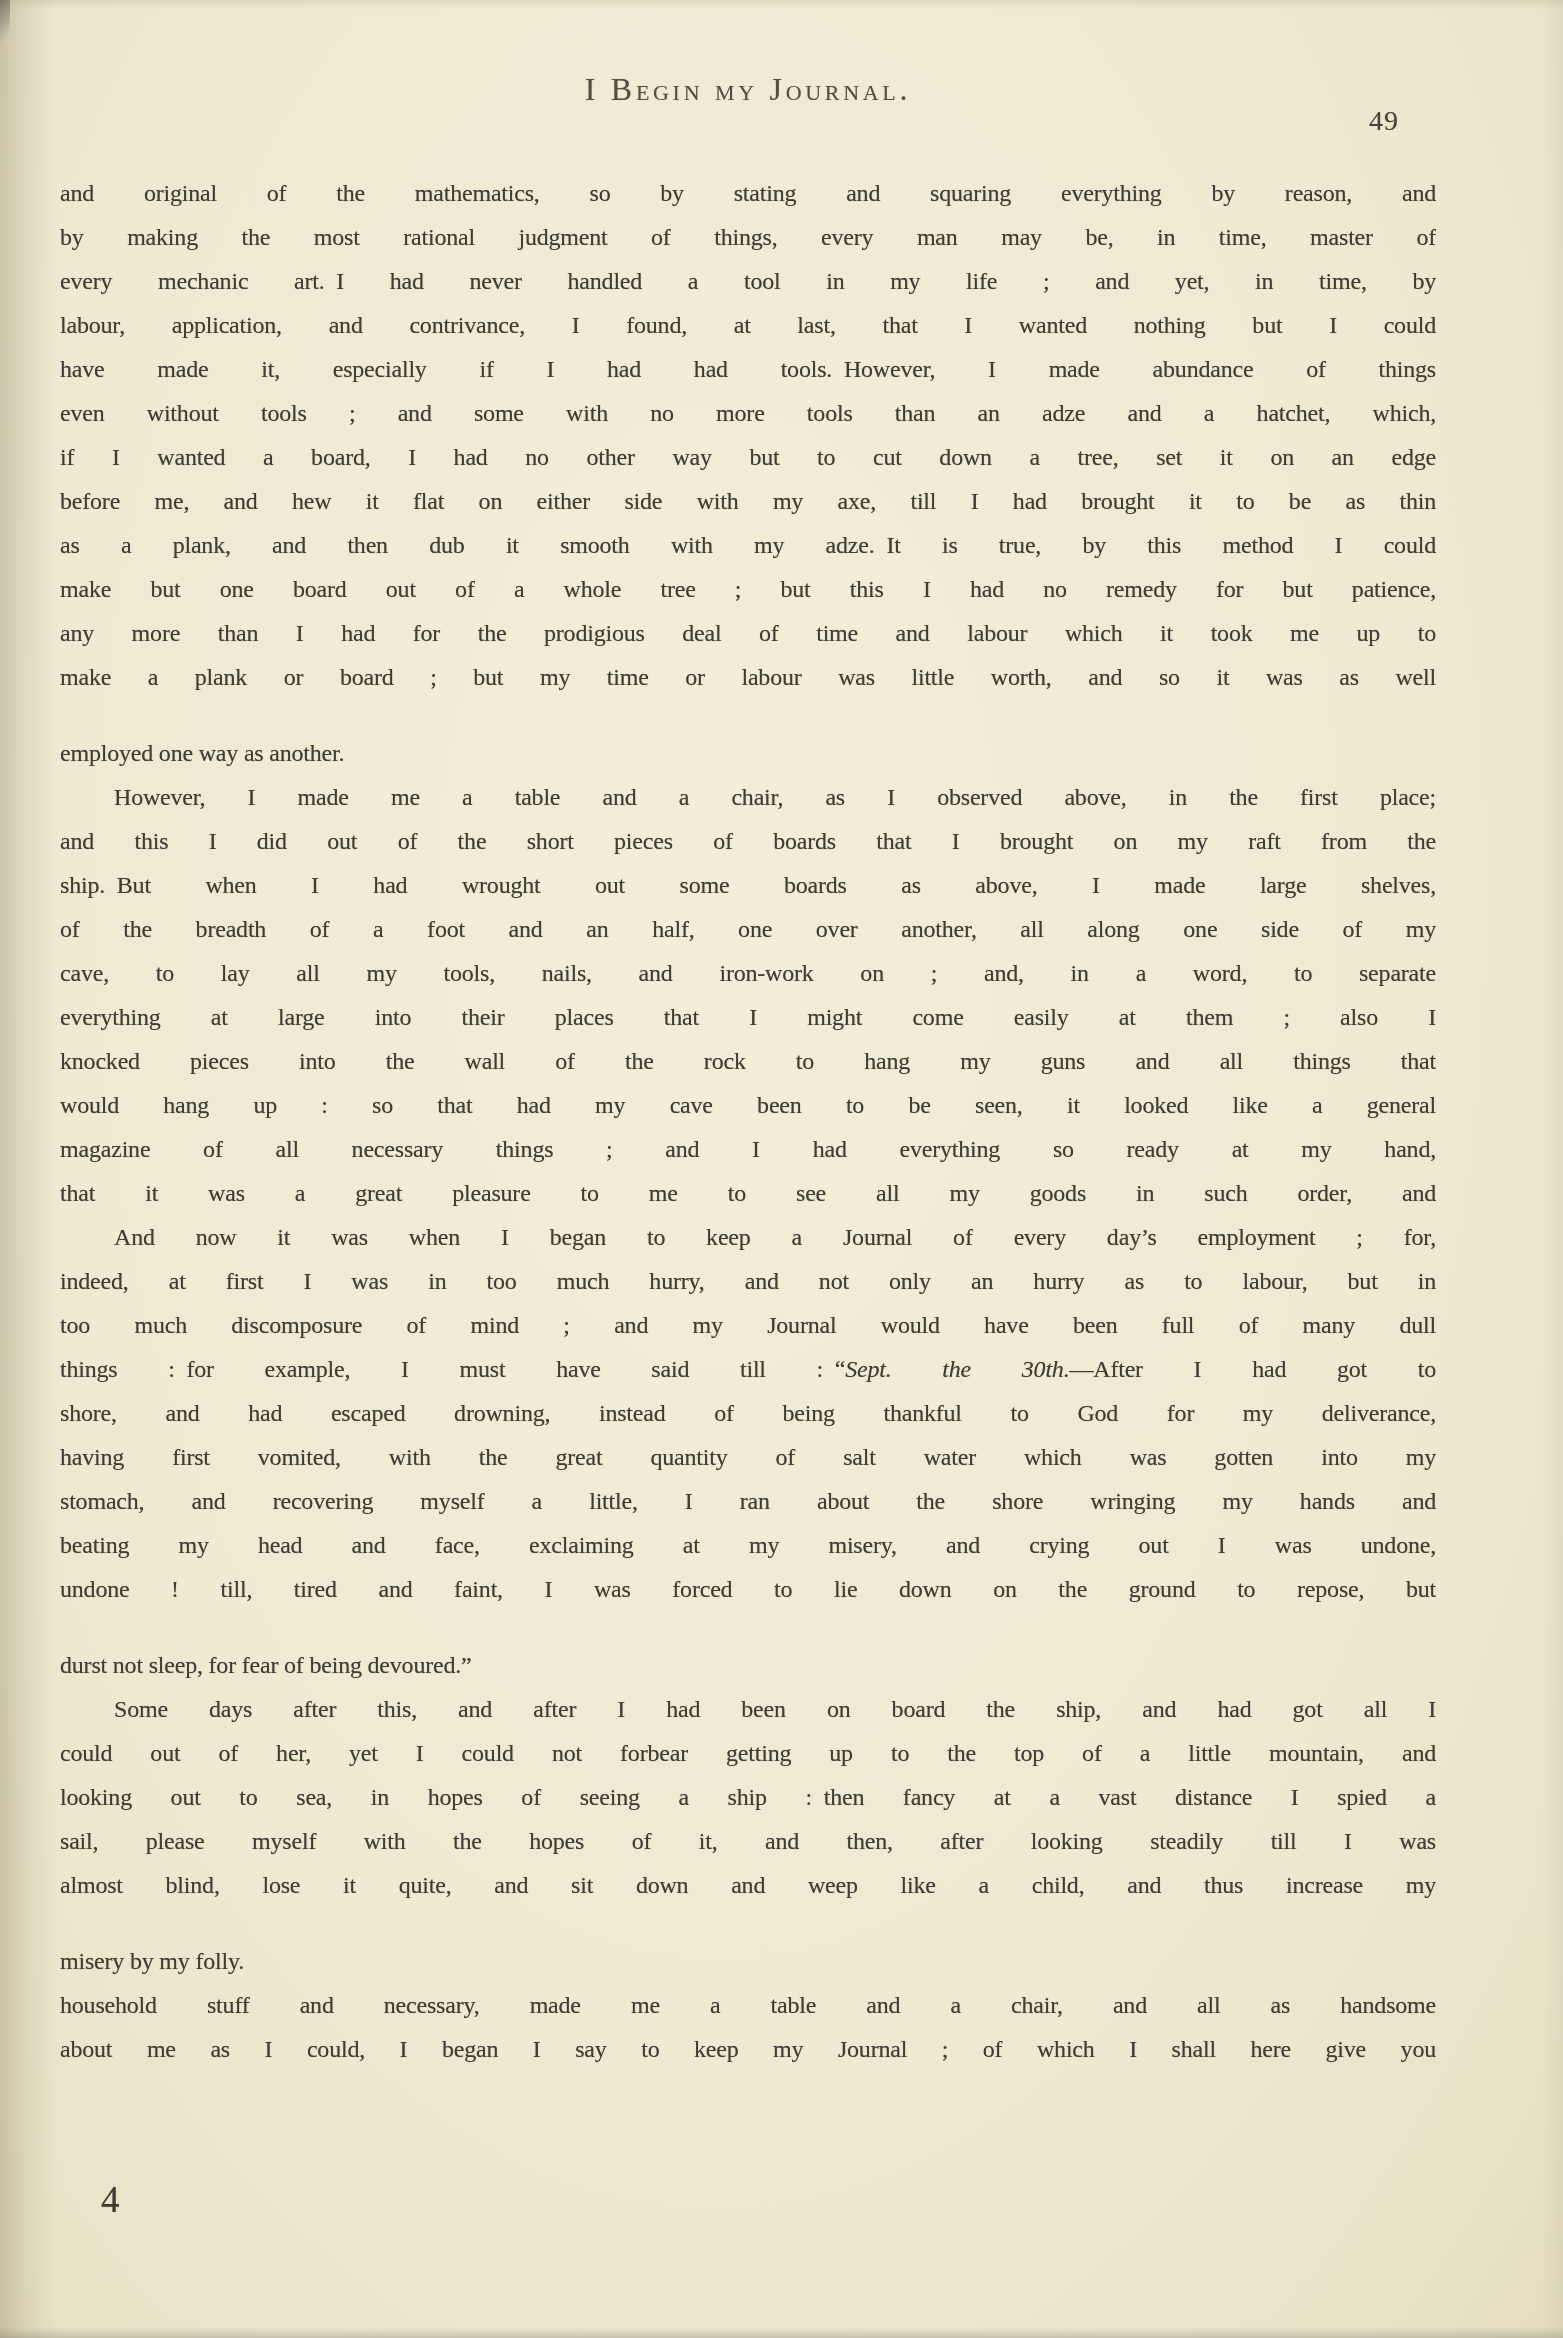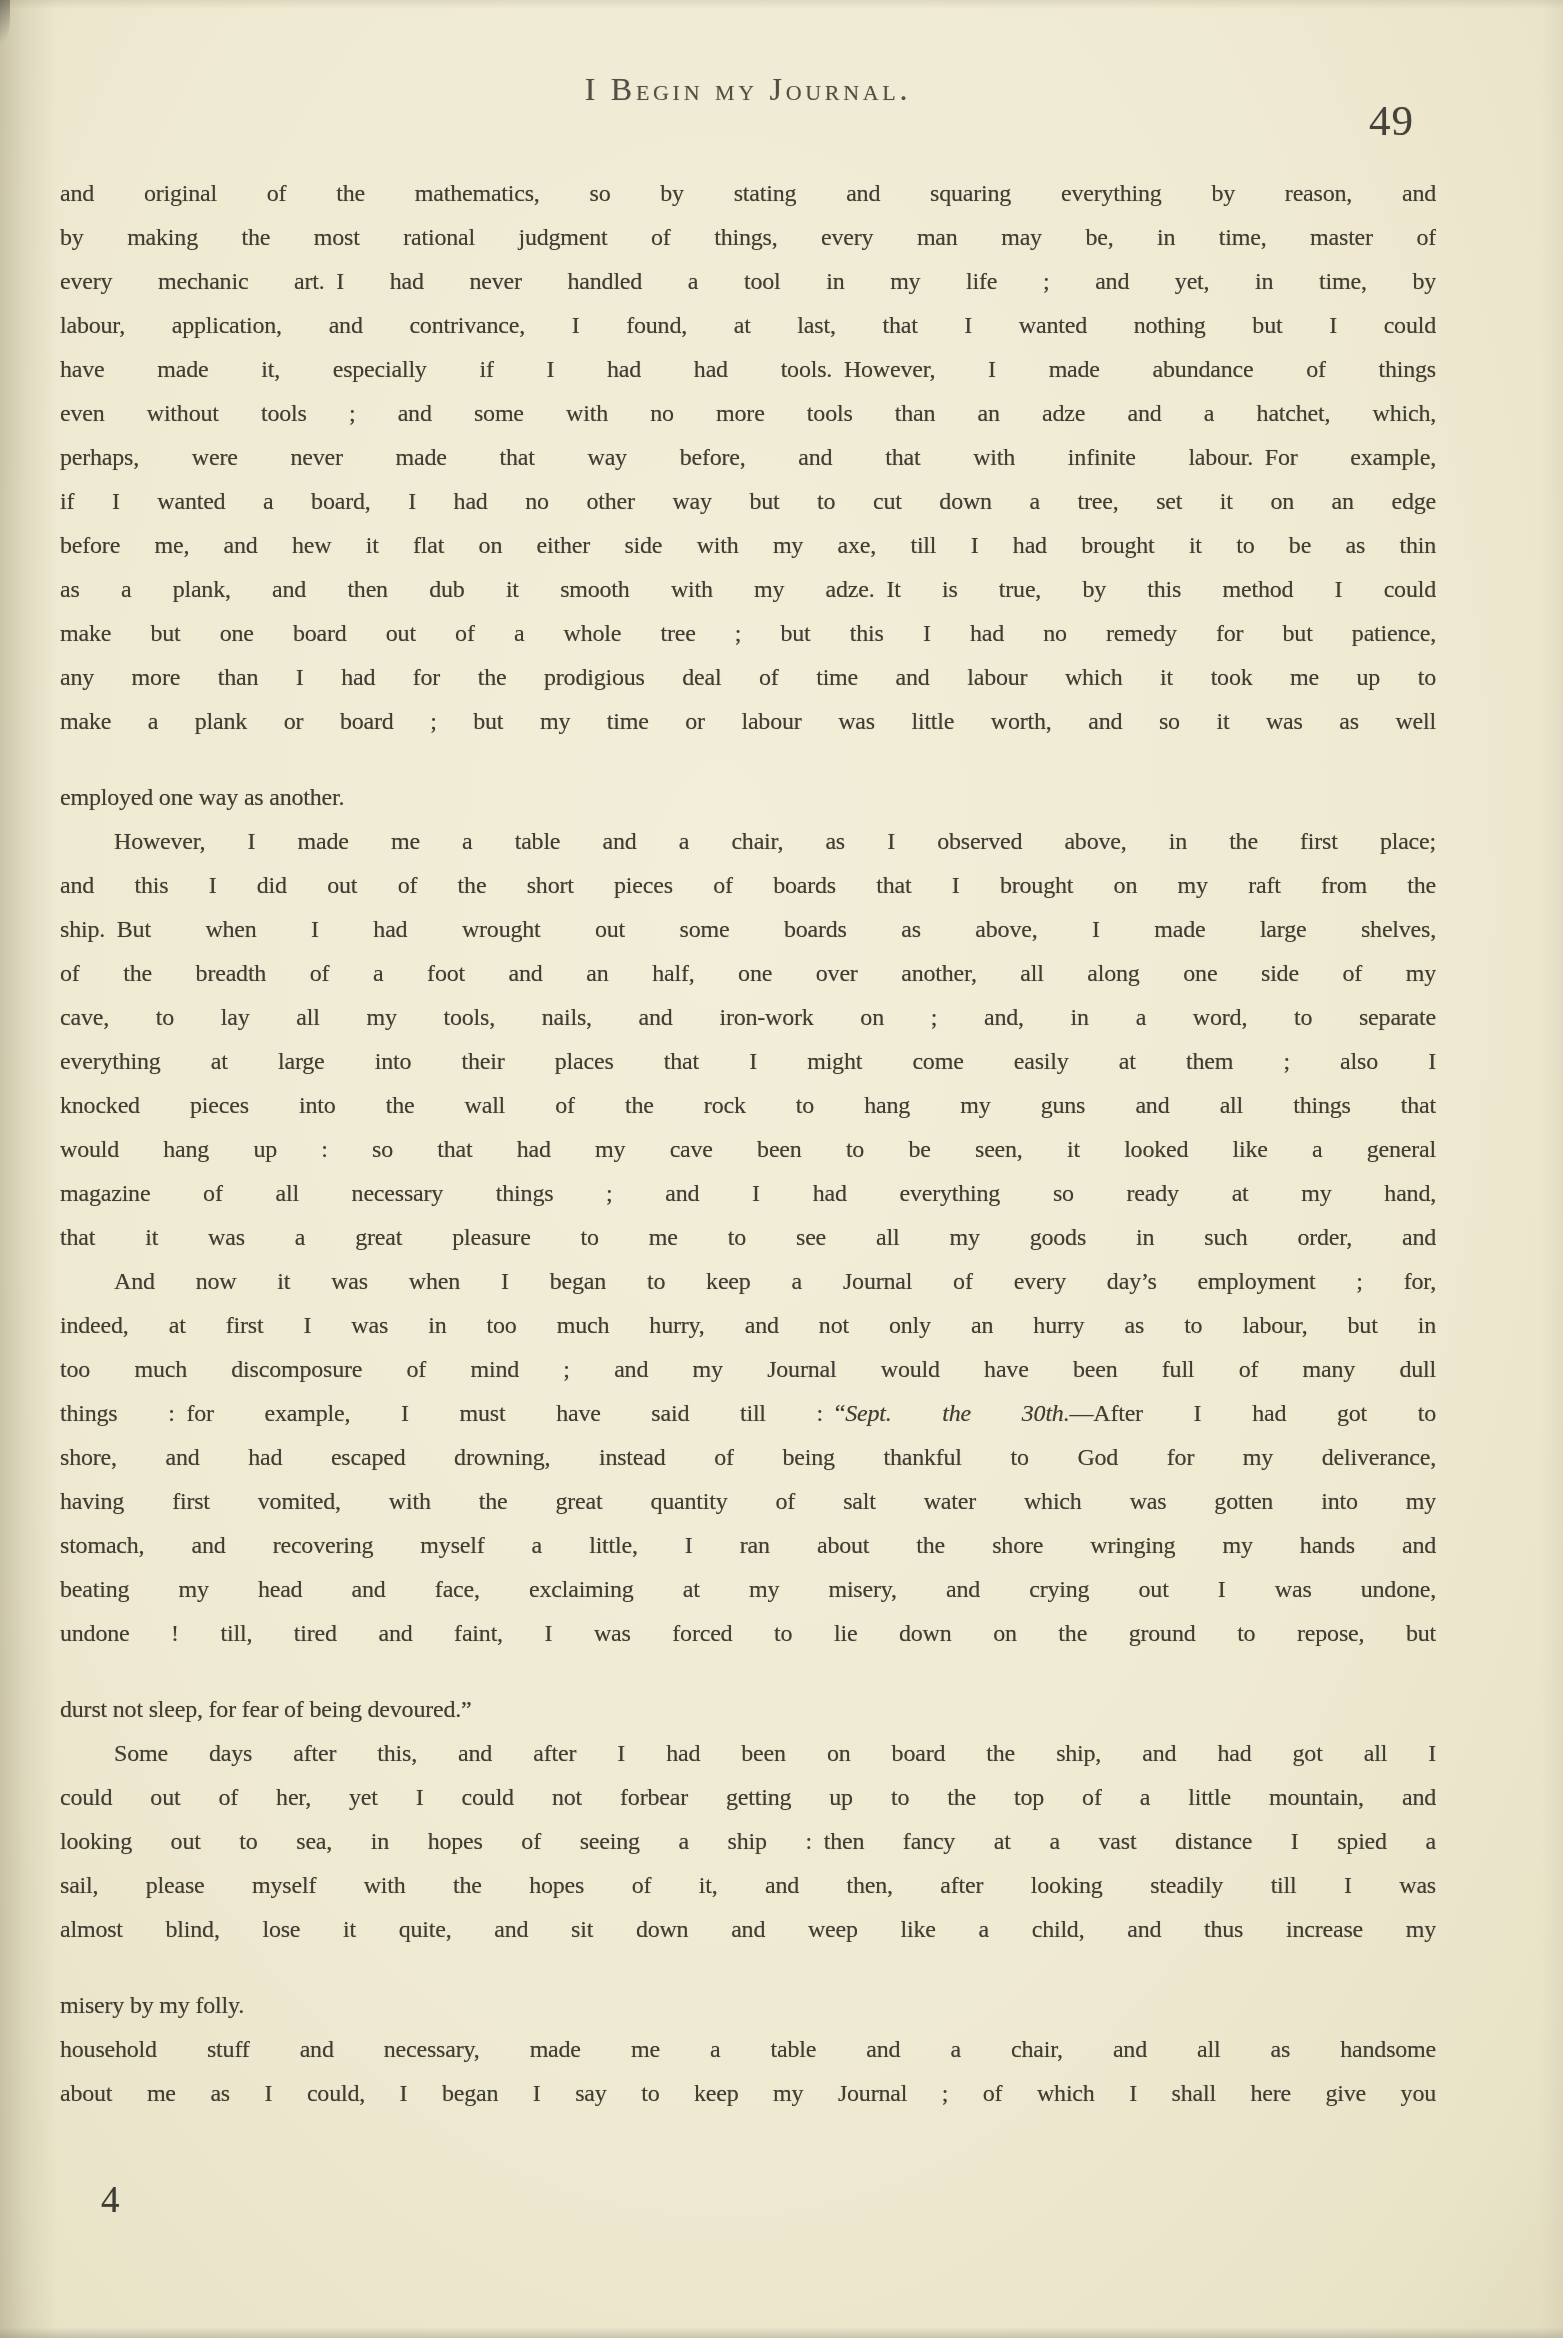--- a/index.html
+++ b/index.html
@@ -24,21 +24,21 @@
   }
   .running-header{position:absolute;left:60px;top:65px;width:1376px;text-align:center;}
   .header-title{
     font-variant:small-caps;
     font-size:32px;line-height:48px;letter-spacing:3.7px;
     color:#5350466;color:#534f45;
     text-shadow:0 0 0.9px rgba(83,79,69,0.35);
   }
   .page-number{
     position:absolute;left:1369px;top:97px;
-    font-size:43px;line-height:47px;letter-spacing:0.9px;color:#45433b;
+    font-size:28px;line-height:47px;letter-spacing:0.9px;color:#45433b;
     text-shadow:0 0 0.9px rgba(69,67,59,0.35);
   }
   .text-block{
     position:absolute;left:60px;top:171px;width:1376px;
   }
   .line{
     height:44px;line-height:44px;
     font-size:24px;
     text-align:justify;text-align-last:justify;
     overflow:hidden;
@@ -67,21 +67,20 @@
   <div class="page-number">49</div>
 
   <div class="text-block">
       <div>
         <div class="line">and original of the mathematics, so by stating and squaring everything by reason, and</div>
         <div class="line">by making the most rational judgment of things, every man may be, in time, master of</div>
         <div class="line">every mechanic art. I had never handled a tool in my life ; and yet, in time, by</div>
         <div class="line">labour, application, and contrivance, I found, at last, that I wanted nothing but I could</div>
         <div class="line">have made it, especially if I had had tools. However, I made abundance of things</div>
         <div class="line">even without tools ; and some with no more tools than an adze and a hatchet, which,</div>
-        <div class="line">perhaps, were never made that way before, and that with infinite labour. For example,</div>
         <div class="line">if I wanted a board, I had no other way but to cut down a tree, set it on an edge</div>
         <div class="line">before me, and hew it flat on either side with my axe, till I had brought it to be as thin</div>
         <div class="line">as a plank, and then dub it smooth with my adze. It is true, by this method I could</div>
         <div class="line">make but one board out of a whole tree ; but this I had no remedy for but patience,</div>
         <div class="line">any more than I had for the prodigious deal of time and labour which it took me up to</div>
         <div class="line">make a plank or board ; but my time or labour was little worth, and so it was as well</div>
         <div class="line end">employed one way as another.</div>
       </div>
       <div>
         <div class="line ind">However, I made me a table and a chair, as I observed above, in the first place;</div>

